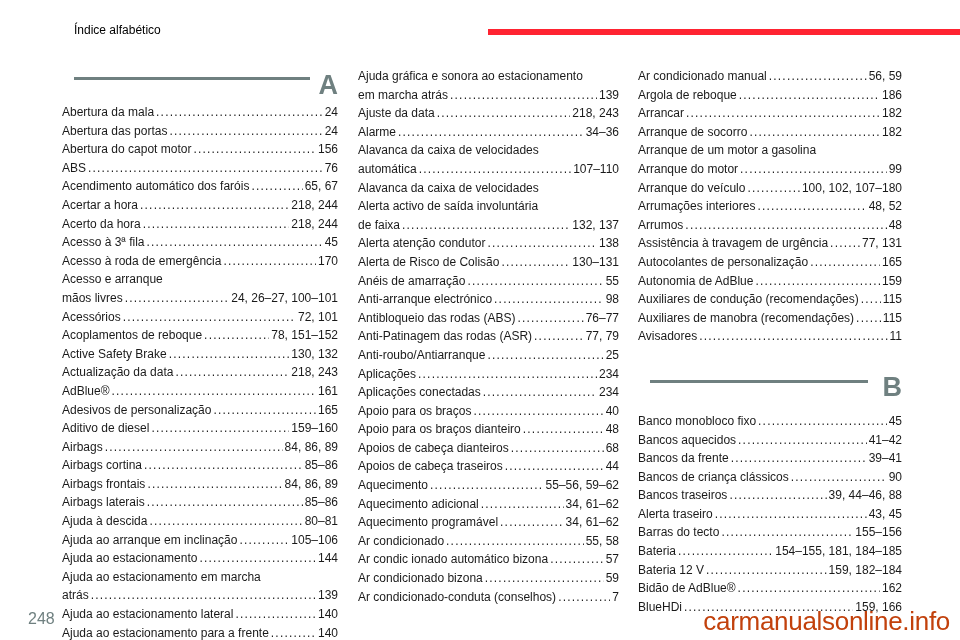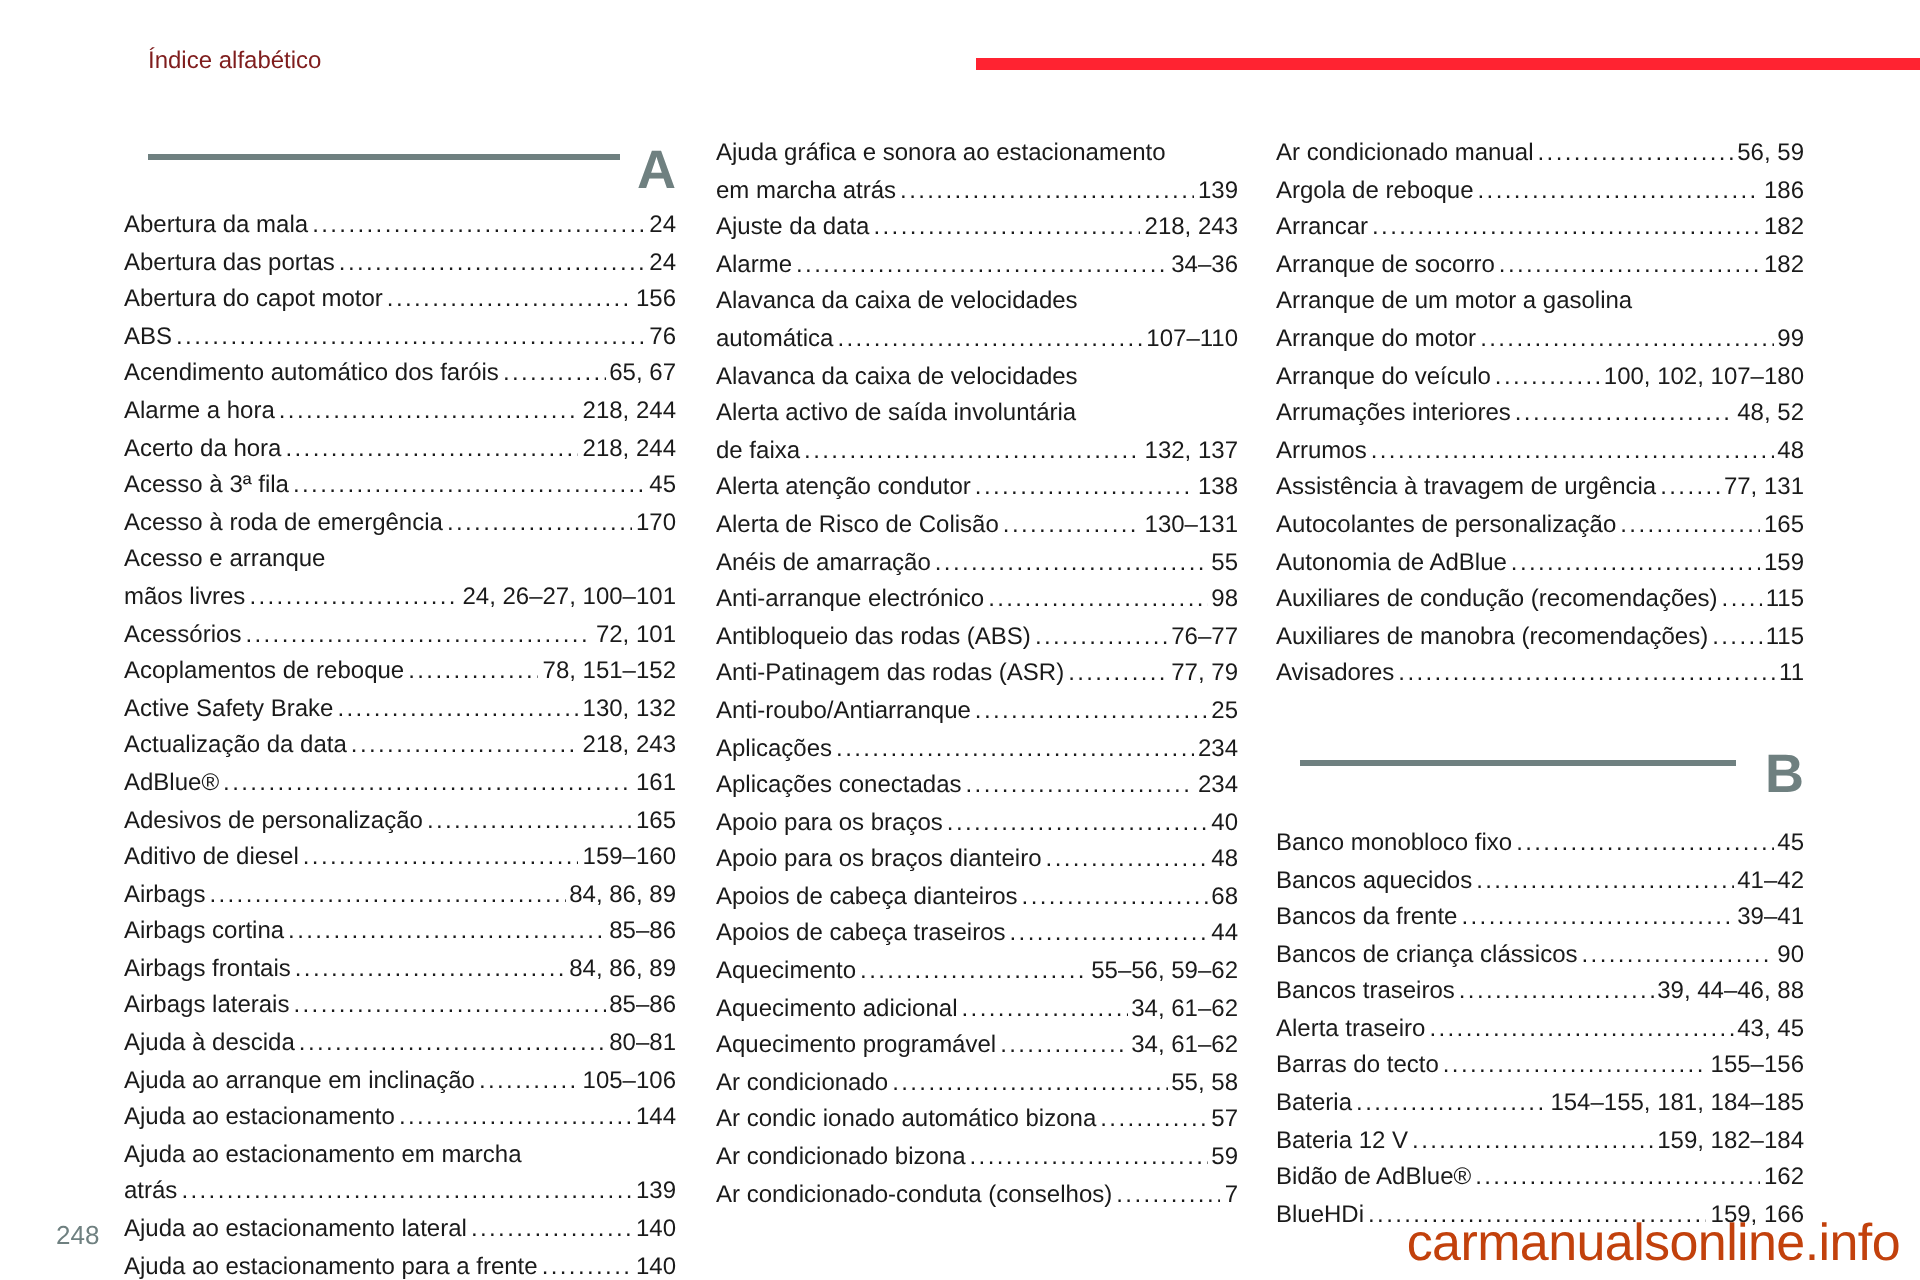--- a/index.html
+++ b/index.html
@@ -4,21 +4,21 @@
   <style>
     html, body { margin: 0; padding: 0; }
     body {
       width: 960px; height: 640px; position: relative; overflow: hidden;
       background: #ffffff;
       font-family: "Liberation Sans", sans-serif;
       color: #1a1a1a;
     }
     .running-title {
       position: absolute; left: 74px; top: 23px;
-      font-size: 12px; color: #7f1d1d;
+      font-size: 12px; color: #000000;
     }
     .red-bar {
       position: absolute; left: 488px; top: 29px; width: 472px; height: 6px;
       background: #ff2331;
     }
     .col {
       position: absolute; top: 0;
     }
     .col1 { left: 62px; width: 276px; }
     .col2 { left: 358px; width: 261px; }
@@ -44,21 +44,21 @@
     .entry .leader {
       flex: 1 1 auto; overflow: hidden; margin: 0 2px;
       color: #1a1a1a; letter-spacing: 1.2px;
     }
     .entry .leader::before {
       content: "....................................................................................................................................................";
     }
     .entry .pages { flex: 0 0 auto; }
 
     .page-number {
-      position: absolute; left: 28px; top: 610px; font-size: 13px; color: #6f8080;
+      position: absolute; left: 28px; top: 610px; font-size: 16px; color: #6f8080;
     }
     .watermark {
       position: absolute; right: 10px; top: 606px; font-size: 26px; color: #c2410c;
       letter-spacing: -0.3px;
     }
   </style>
 </head>
 <body>
 
 <div class="running-title">Índice alfabético</div>
@@ -89,21 +89,21 @@
         <span class="term">ABS</span>
         <span class="leader"></span>
         <span class="pages">76</span>
       </li>
       <li class="entry">
         <span class="term">Acendimento automático dos faróis</span>
         <span class="leader"></span>
         <span class="pages">65, 67</span>
       </li>
       <li class="entry">
-        <span class="term">Alarme a hora</span>
+        <span class="term">Acertar a hora</span>
         <span class="leader"></span>
         <span class="pages">218, 244</span>
       </li>
       <li class="entry">
         <span class="term">Acerto da hora</span>
         <span class="leader"></span>
         <span class="pages">218, 244</span>
       </li>
       <li class="entry">
         <span class="term">Acesso à 3ª fila</span>

